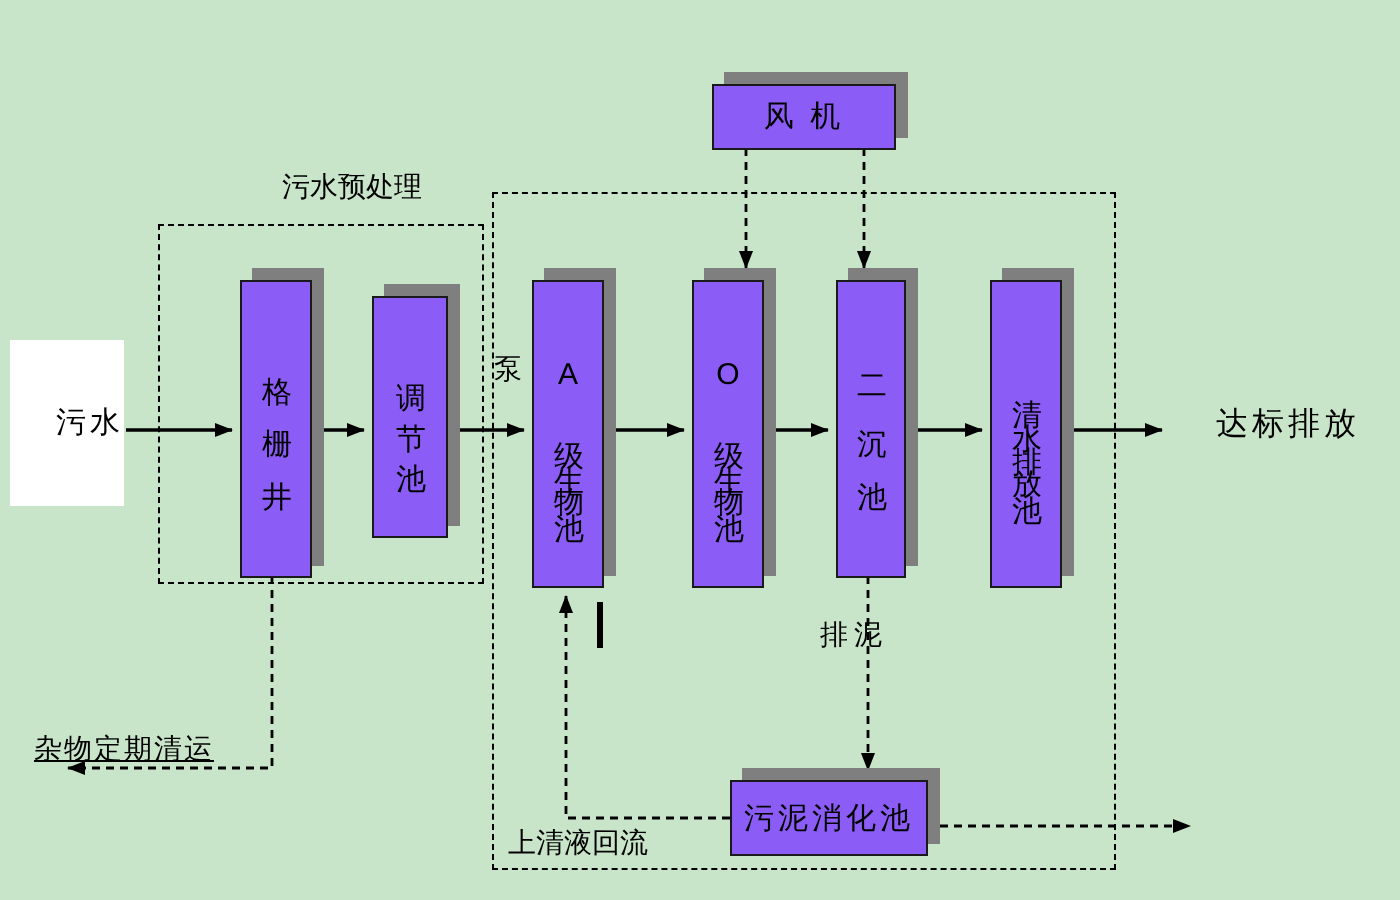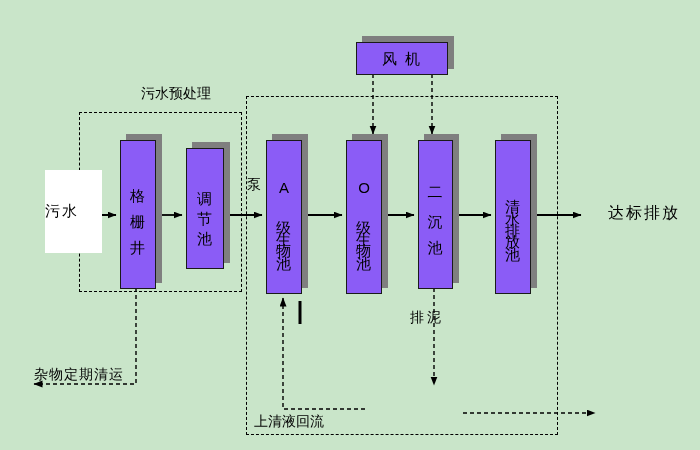--- a/index.html
+++ b/index.html
@@ -28,32 +28,32 @@
   #regulating{left:186px;top:148px;width:36px;height:119px;}
   #fan{left:356px;top:42px;width:90px;height:31px;letter-spacing:2px;}
   #a-bio{left:266px;top:140px;width:34px;height:152px;}
   #o-bio{left:346px;top:140px;width:34px;height:152px;}
   #secondary{left:418px;top:140px;width:33px;height:147px;}
   #clear-water{left:495px;top:140px;width:34px;height:152px;}
   #digestion{left:365px;top:390px;width:97px;height:36px;letter-spacing:2px;}
 
   .plain{
     position:absolute;background:#fff;display:flex;
-    align-items:center;justify-content:flex-start;font-size:15px;letter-spacing:2px;margin-left:40px;
+    align-items:center;justify-content:flex-end;font-size:15px;letter-spacing:2px;
   }
   #influent{left:5px;top:170px;width:57px;height:83px;}
 
   .lbl{position:absolute;font-size:14px;white-space:nowrap;line-height:1.1;}
   #lbl-pretreat{left:100px;top:86px;margin-left:41px;}
   #lbl-pump{left:247px;top:177px;}
   #lbl-effluent{left:608px;top:204px;font-size:16px;letter-spacing:2px;}
   #lbl-paini{left:410px;top:310px;letter-spacing:3px;}
   #lbl-return{left:254px;top:414px;}
   #lbl-excess{left:459px;top:395px;}
-  #lbl-debris{left:34px;top:367px;letter-spacing:1px;}
+  #lbl-debris{left:17px;top:367px;letter-spacing:1px;text-decoration:underline;}
 </style>
 </head>
 <body>
 
 <div class="canvas" style="background: rgb(201, 229, 201);">
 
   <svg class="layer" viewBox="0 0 700 450" xmlns="http://www.w3.org/2000/svg">
     <defs>
       <marker id="ah" markerWidth="10" markerHeight="8" refX="8.5" refY="3.5" orient="auto" markerUnits="userSpaceOnUse">
         <path d="M0,0 L9,3.5 L0,7 Z" fill="#000"></path>
@@ -86,20 +86,21 @@
     <span>污水</span>
   </div>
 
   <div class="box vbox sp-lg" id="grid-well">格栅井</div>
   <div class="box vbox sp-md" id="regulating">调节池</div>
   <div class="box" id="fan">风 机</div>
   <div class="box vbox sp-sm" id="a-bio">A级生物池</div>
   <div class="box vbox sp-sm" id="o-bio">O级生物池</div>
   <div class="box vbox sp-lg" id="secondary">二沉池</div>
   <div class="box vbox sp-sm" id="clear-water">清水排放池</div>
+  <div class="box" id="digestion">污泥消化池</div>
 
   <span class="lbl" id="lbl-pretreat">污水预处理</span>
   <span class="lbl" id="lbl-pump">泵</span>
   <span class="lbl" id="lbl-effluent">达标排放</span>
   <span class="lbl" id="lbl-paini">排泥</span>
   <span class="lbl" id="lbl-return">上清液回流</span>
   <span class="lbl" id="lbl-debris">杂物定期清运</span>
 
 </div>
 

